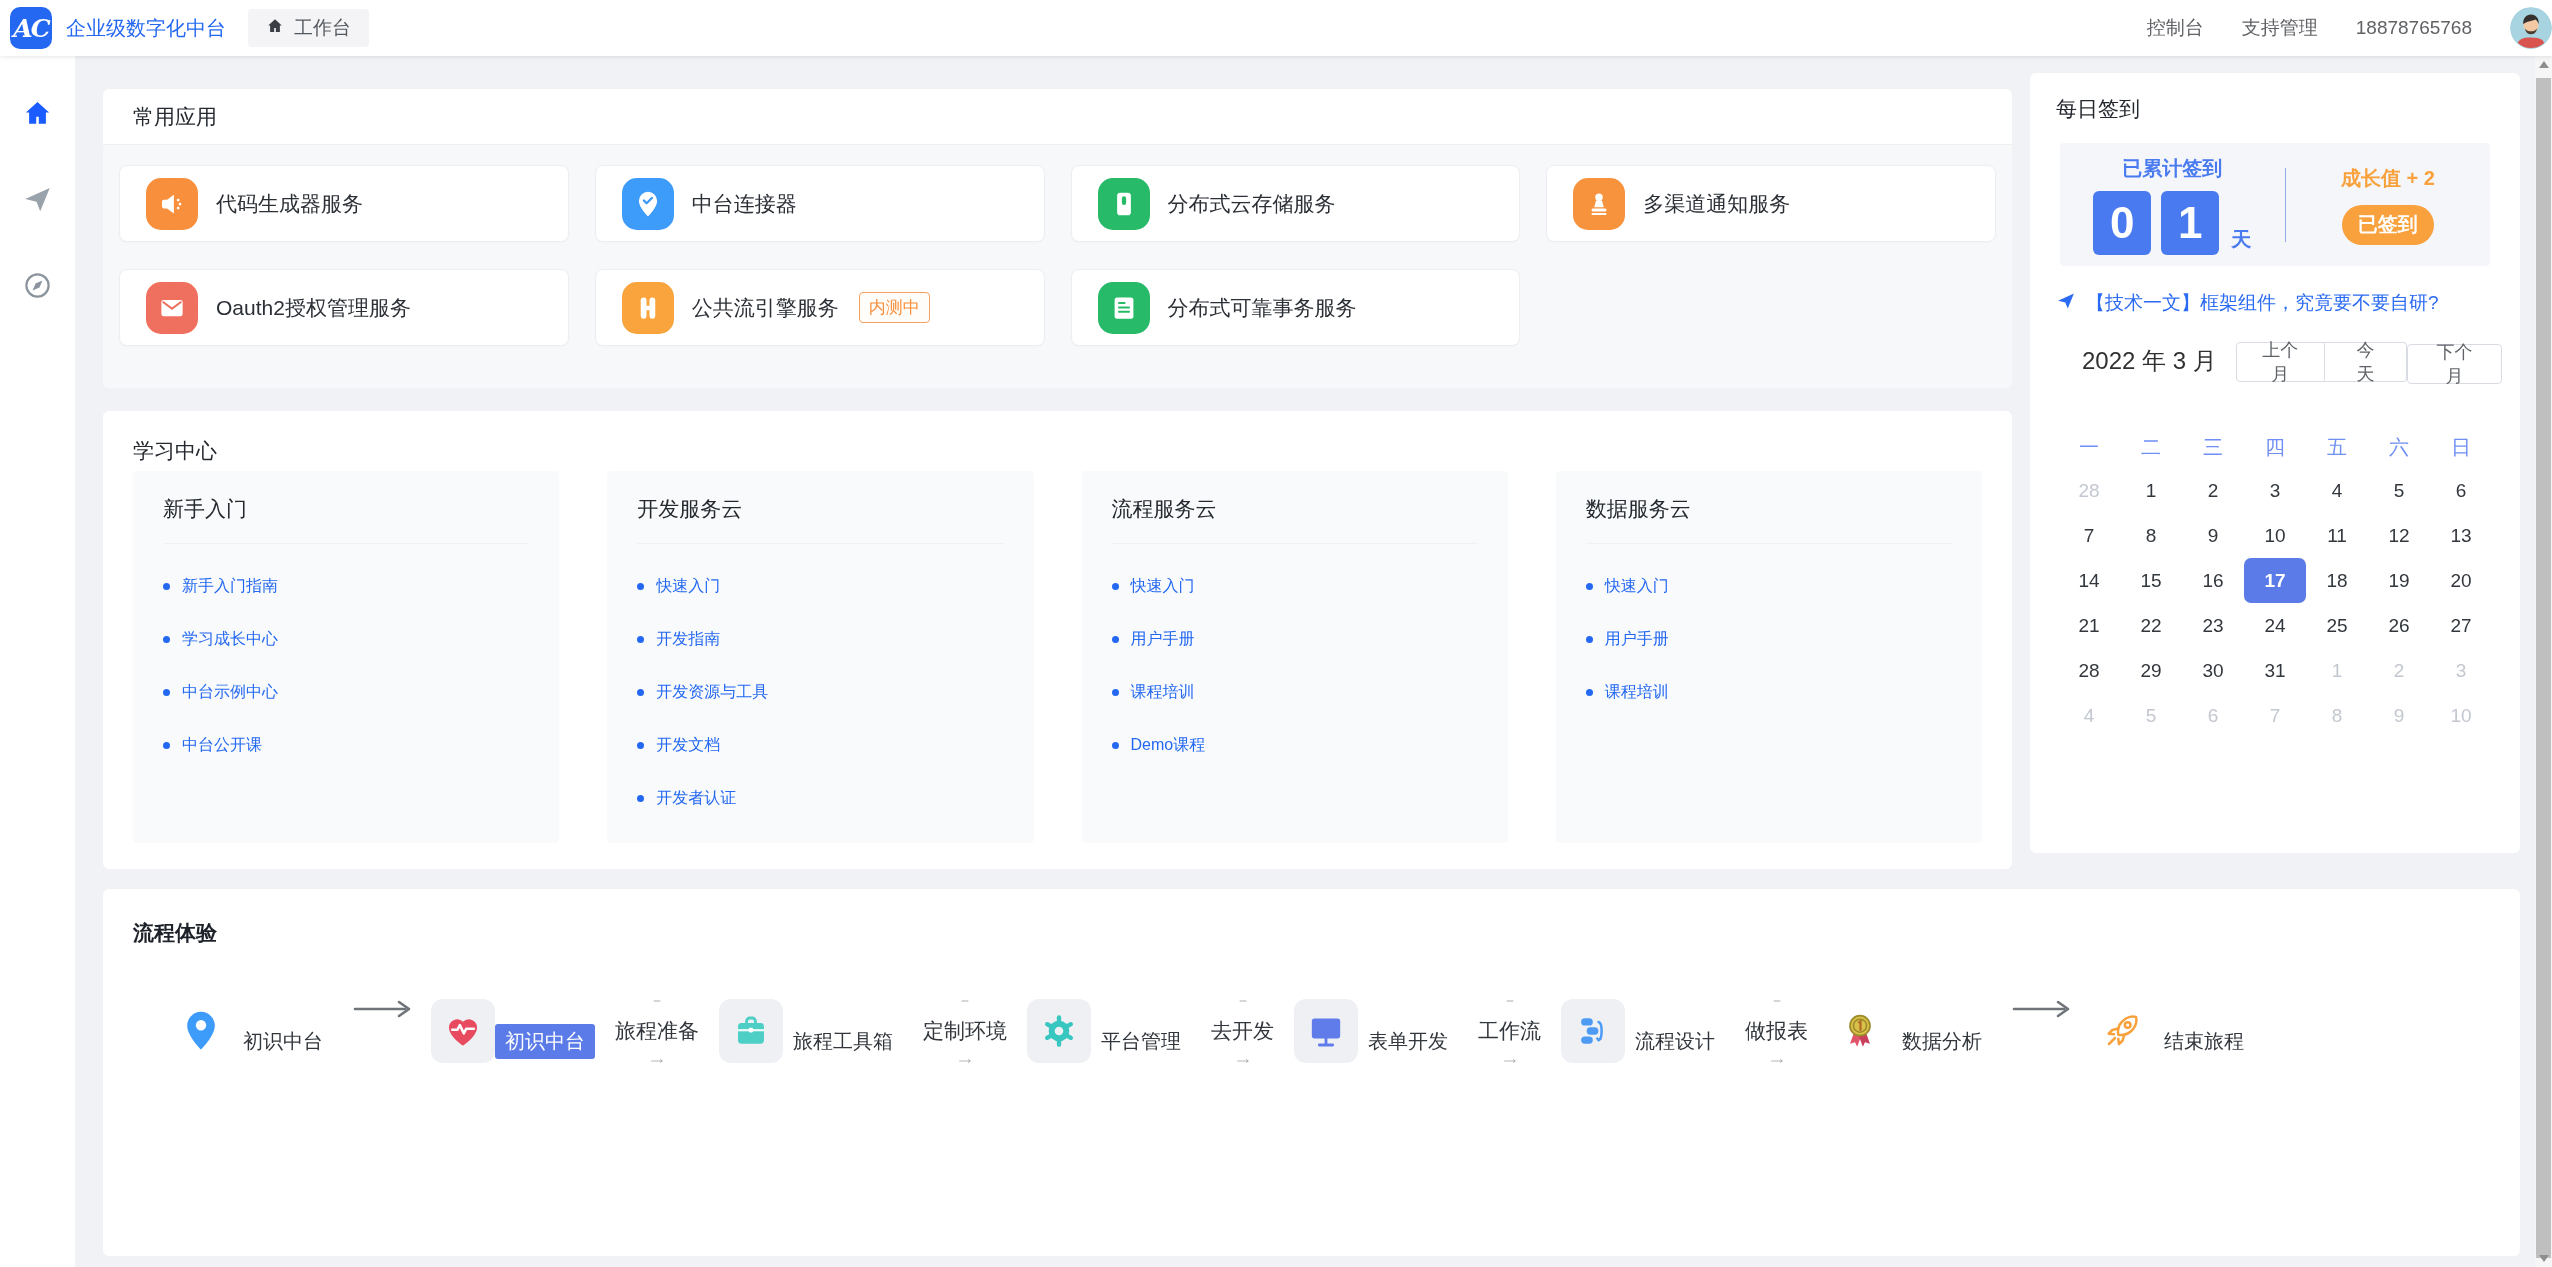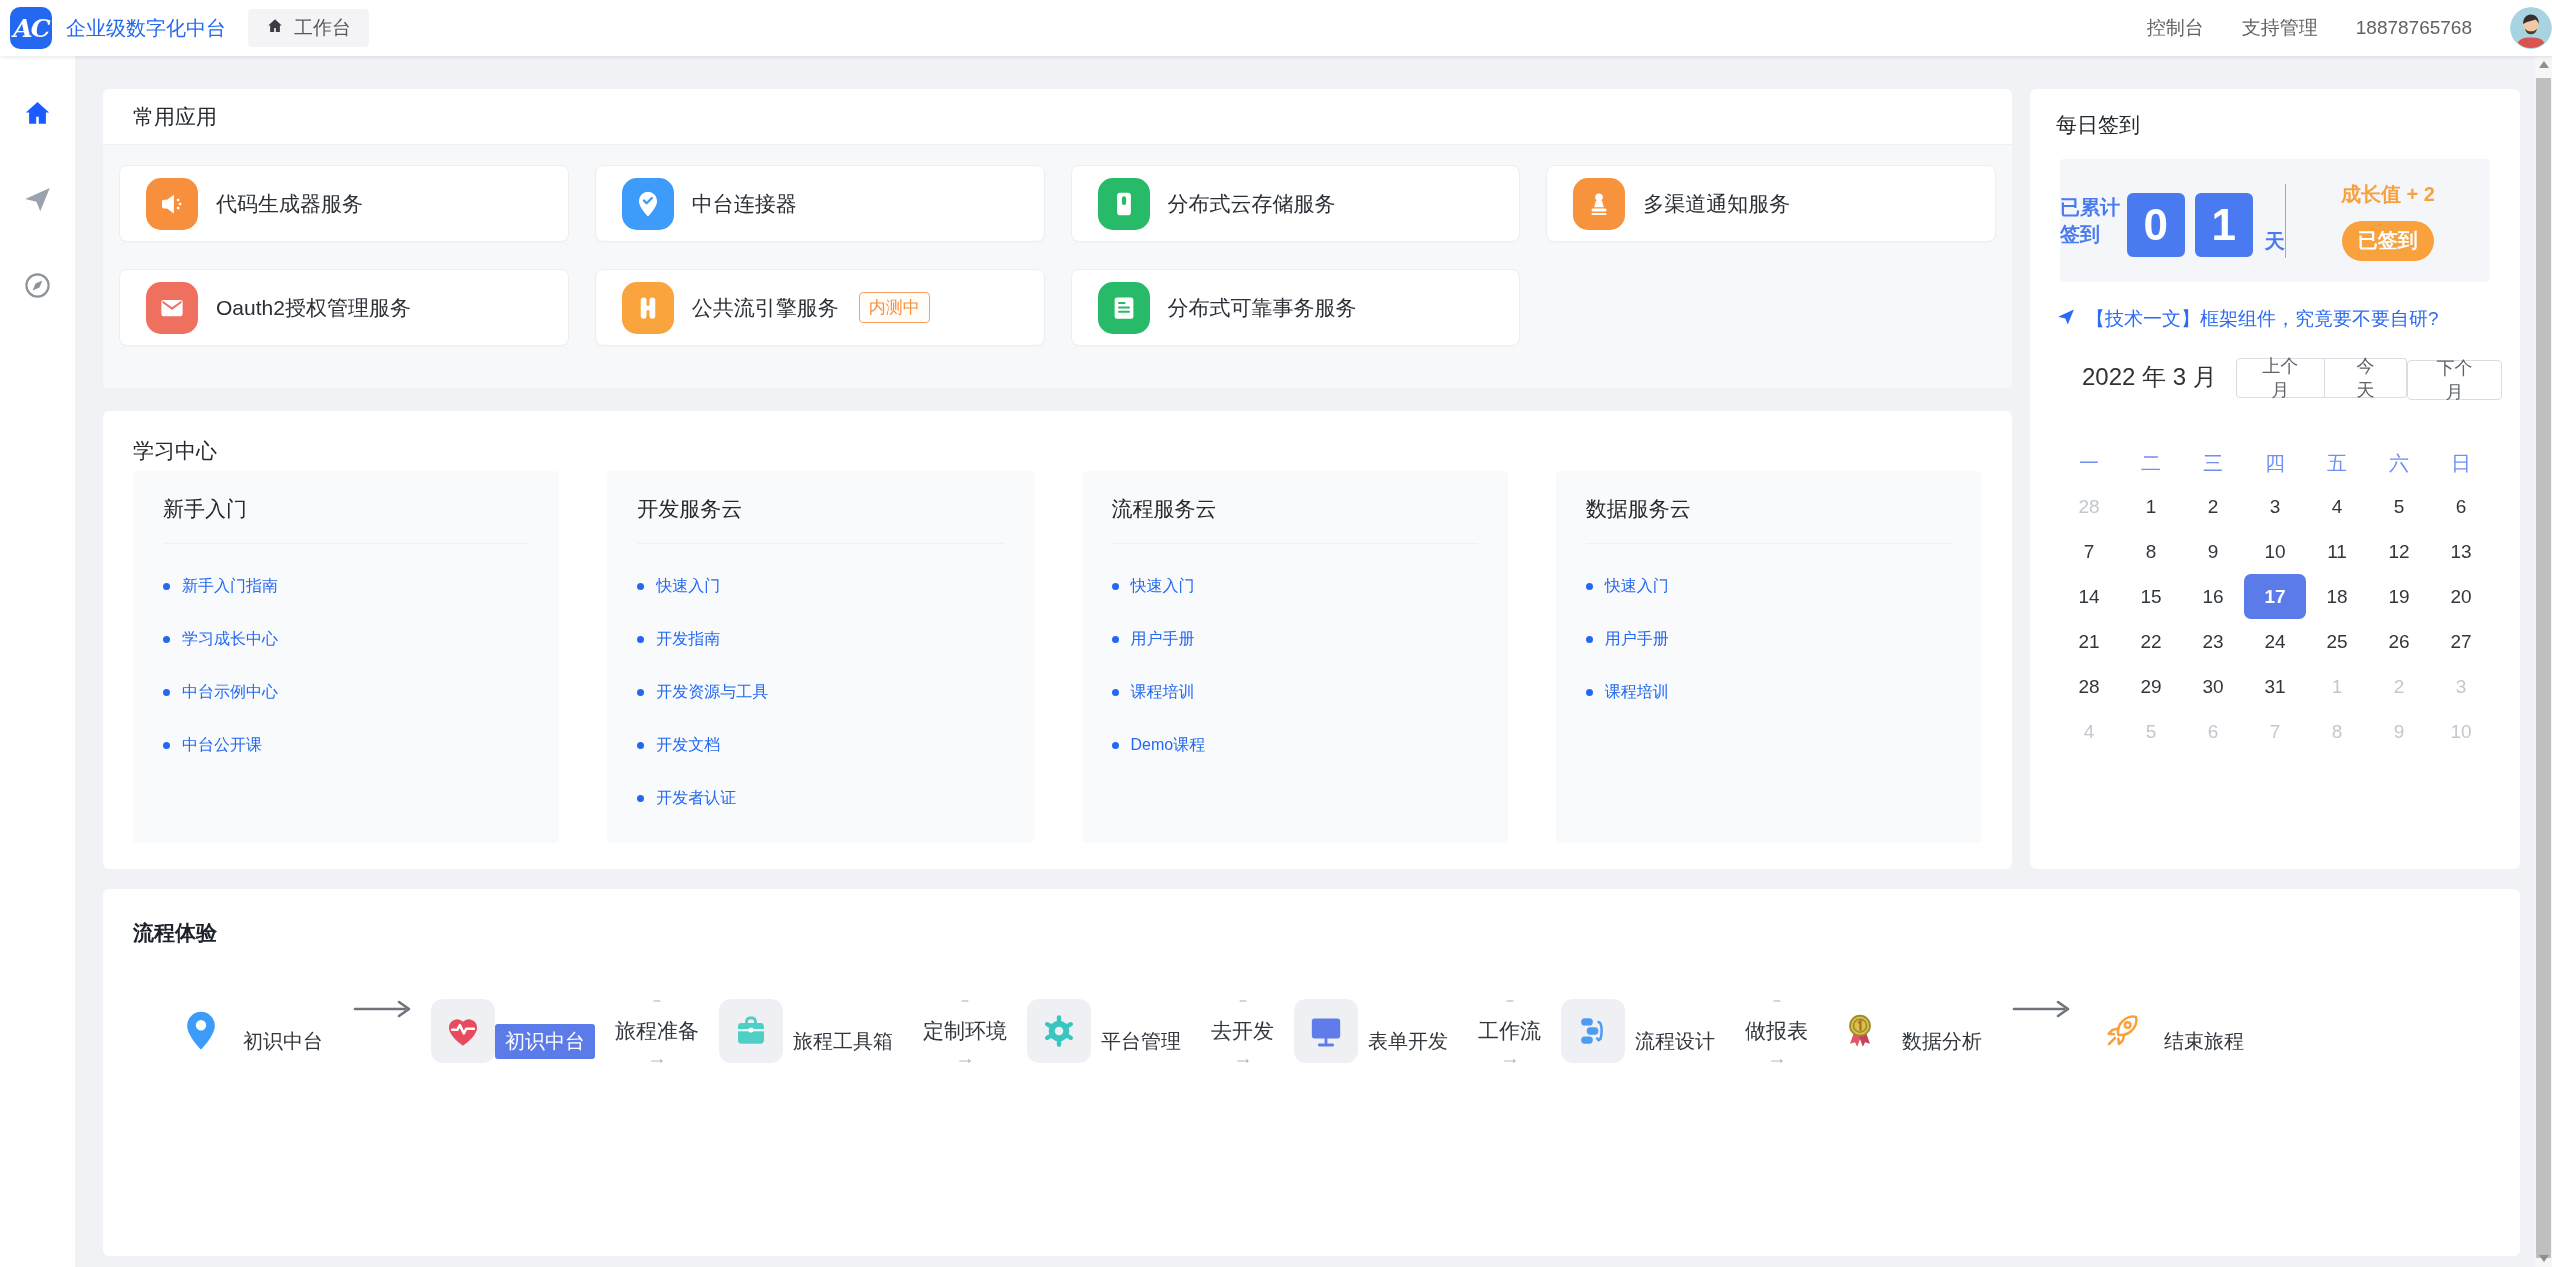--- a/index.html
+++ b/index.html
@@ -24,21 +24,21 @@
   .side-rail{position:absolute;top:56px;left:0;width:75px;bottom:0;background:#fff;z-index:5;
              display:flex;flex-direction:column;align-items:center;padding-top:42px;gap:52px;box-sizing:border-box;}
   .rail-item{width:34px;height:34px;display:flex;align-items:center;justify-content:center;cursor:pointer;}
 
   
   .main{position:absolute;top:56px;left:75px;right:17px;bottom:0;}
   .panel{position:absolute;background:#fff;border-radius:6px;}
   #panel-apps{left:28px;top:33px;width:1909px;height:299px;}
   #panel-learning{left:28px;top:355px;width:1909px;height:458px;}
   #panel-journey{left:28px;top:833px;width:2417px;height:367px;}
-  #panel-signin{left:1955px;top:33px;width:490px;height:780px;}
+  #panel-signin{left:1955px;top:17px;width:490px;height:780px;}
 
   .panel-title{font-size:21px;color:#24292f;}
 
   
   #panel-apps .panel-title{line-height:55px;padding-left:30px;border-bottom:1px solid #f0f0f0;}
   .apps-body{position:absolute;left:0;right:0;top:56px;bottom:0;background:#f7f8fa;border-radius:0 0 6px 6px;
              padding:20px 16px;box-sizing:border-box;display:grid;grid-template-columns:repeat(4,1fr);
              grid-template-rows:77px 77px;gap:27px 26px;}
   .app-card{background:#fff;border:1px solid #eceef2;border-radius:8px;display:flex;align-items:center;
             padding-left:26px;gap:18px;cursor:pointer;box-shadow:0 1px 2px rgba(0,0,0,.02);}
@@ -52,21 +52,21 @@
               grid-template-columns:repeat(4,1fr);gap:48px;}
   .learn-col{background:#f8fafb;border-radius:4px;padding:24px 30px;box-sizing:border-box;}
   .learn-col-title{font-size:21px;color:#24292f;padding-bottom:20px;border-bottom:1px solid #eef2f6;}
   .learn-link{display:flex;align-items:center;gap:12px;margin-top:32px;cursor:pointer;text-decoration:none;}
   .learn-link .dot{width:7px;height:7px;border-radius:50%;background:#2468f2;flex:none;}
   .learn-link span{font-size:16px;color:#2468f2;}
 
   
   #panel-signin .panel-title{padding:22px 26px 0;}
   .stat-box{margin:20px 30px 0;height:123px;background:#f4f6fa;border-radius:4px;display:flex;align-items:center;}
-  .stat-left{flex:1.1;display:flex;flex-direction:row;align-items:center;}
+  .stat-left{flex:1.1;display:flex;flex-direction:column;align-items:center;}
   .stat-label{font-size:20px;font-weight:700;color:#4a7af0;}
   .digits-row{display:flex;align-items:flex-end;gap:10px;margin-top:9px;}
   .digit{width:58px;height:64px;border-radius:6px;background:#4a7af0;color:#fff;font-size:44px;font-weight:700;
          display:flex;align-items:center;justify-content:center;}
   .digit-unit{font-size:20px;font-weight:700;color:#4a7af0;margin-left:2px;margin-bottom:2px;}
   .stat-divider{width:1px;height:74px;background:#8fa9ea;}
   .stat-right{flex:1;display:flex;flex-direction:column;align-items:center;}
   .growth{font-size:20px;font-weight:700;color:#f9a13c;}
   .signed-btn{margin-top:13px;min-width:92px;height:40px;padding:0 14px;border:none;border-radius:20px;
               background:#f9a13c;color:#fff;font-size:20px;font-weight:700;cursor:pointer;

